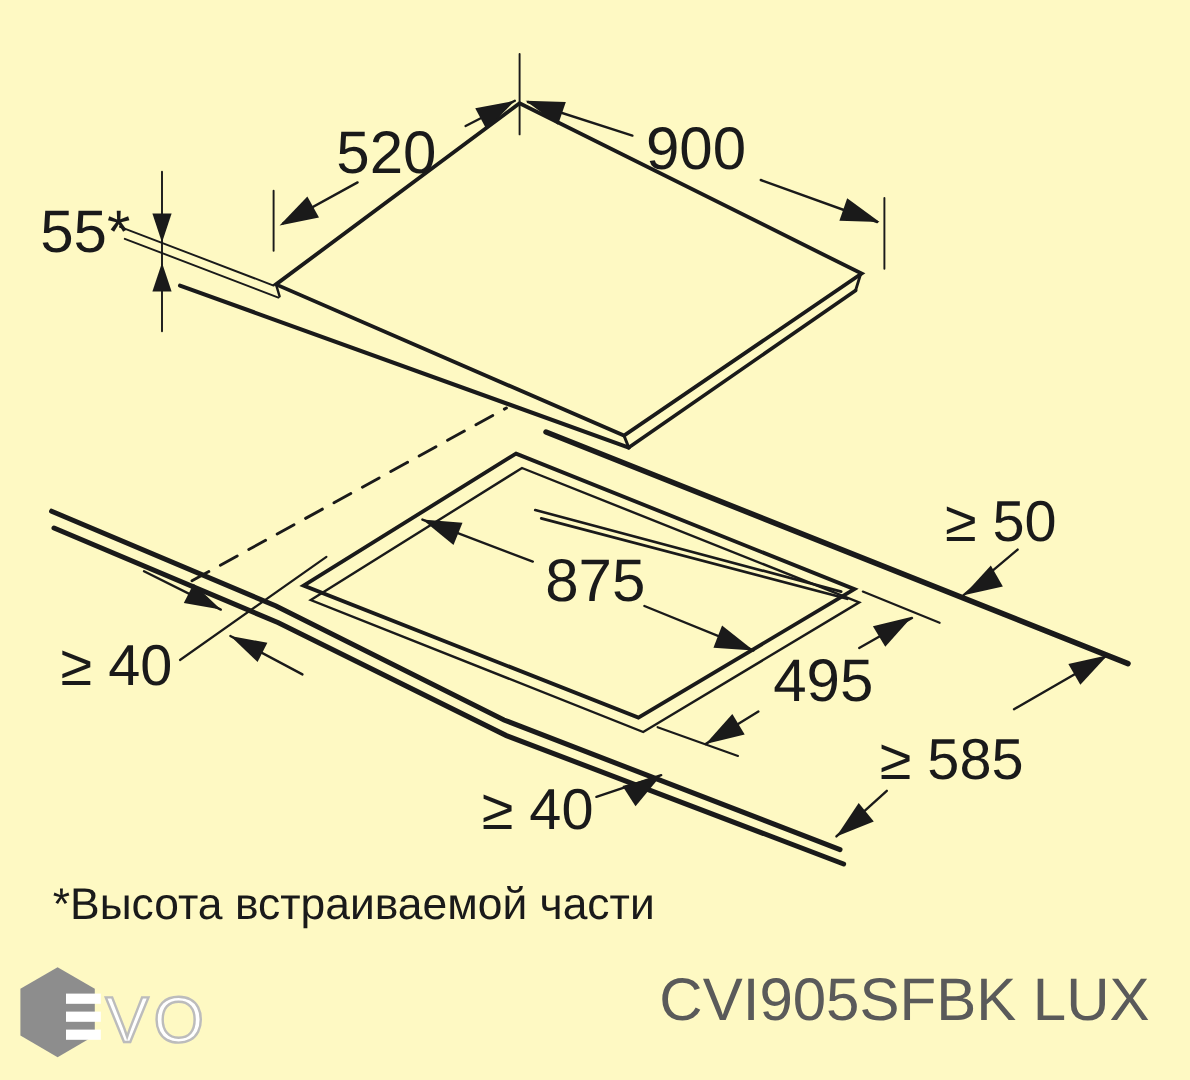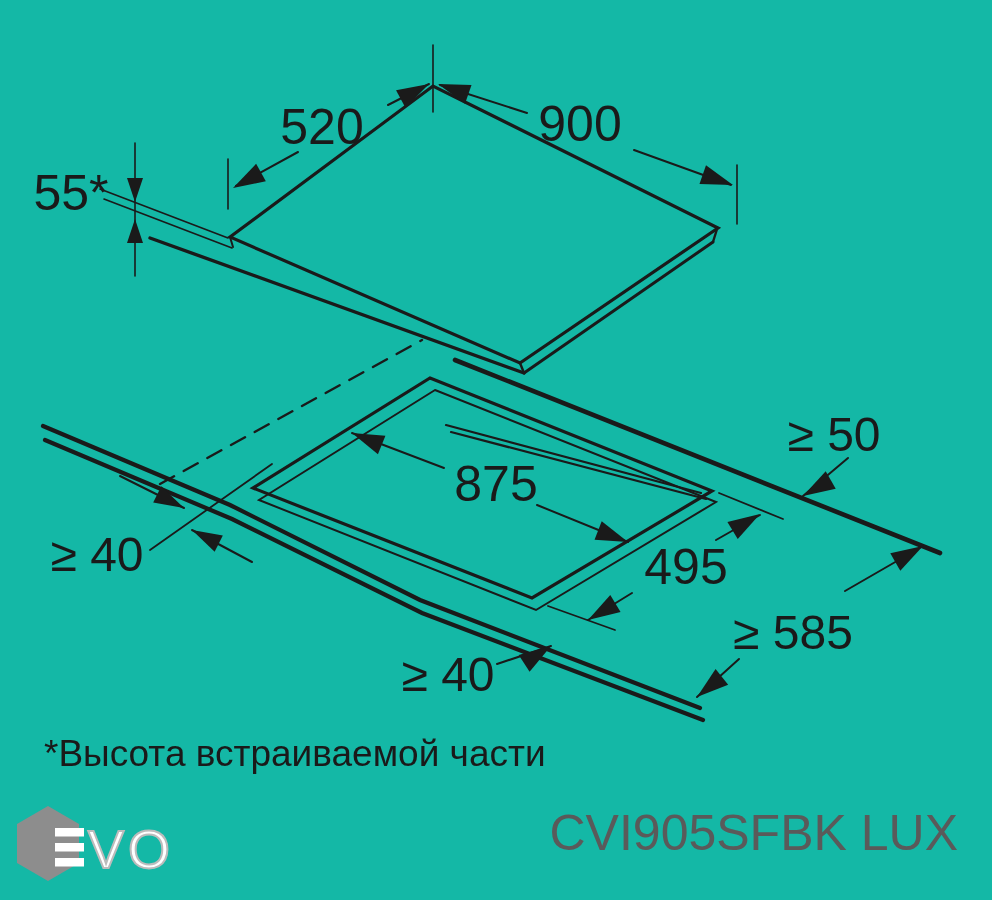--- a/index.html
+++ b/index.html
@@ -1,17 +1,17 @@
 <!DOCTYPE html>
 <html><head>
 <meta charset="utf-8">
 <style>
   html,body{margin:0;padding:0;background:#ffffff;}
   .stage{
-    position:relative;width:992px;height:900px;background:#14b8a6;overflow:hidden;
+    position:relative;width:992px;height:900px;background:#fef9c3;overflow:hidden;
     font-family:"Liberation Sans", sans-serif;
   }
   svg{position:absolute;left:0;top:0;display:block;}
   .ln{stroke:#1a1a1a;fill:none;stroke-linecap:round;}
   .dim-text{fill:#1a1a1a;font-family:"Liberation Sans",sans-serif;}
 </style>
 </head>
 <body>
 
 <div class="stage">

